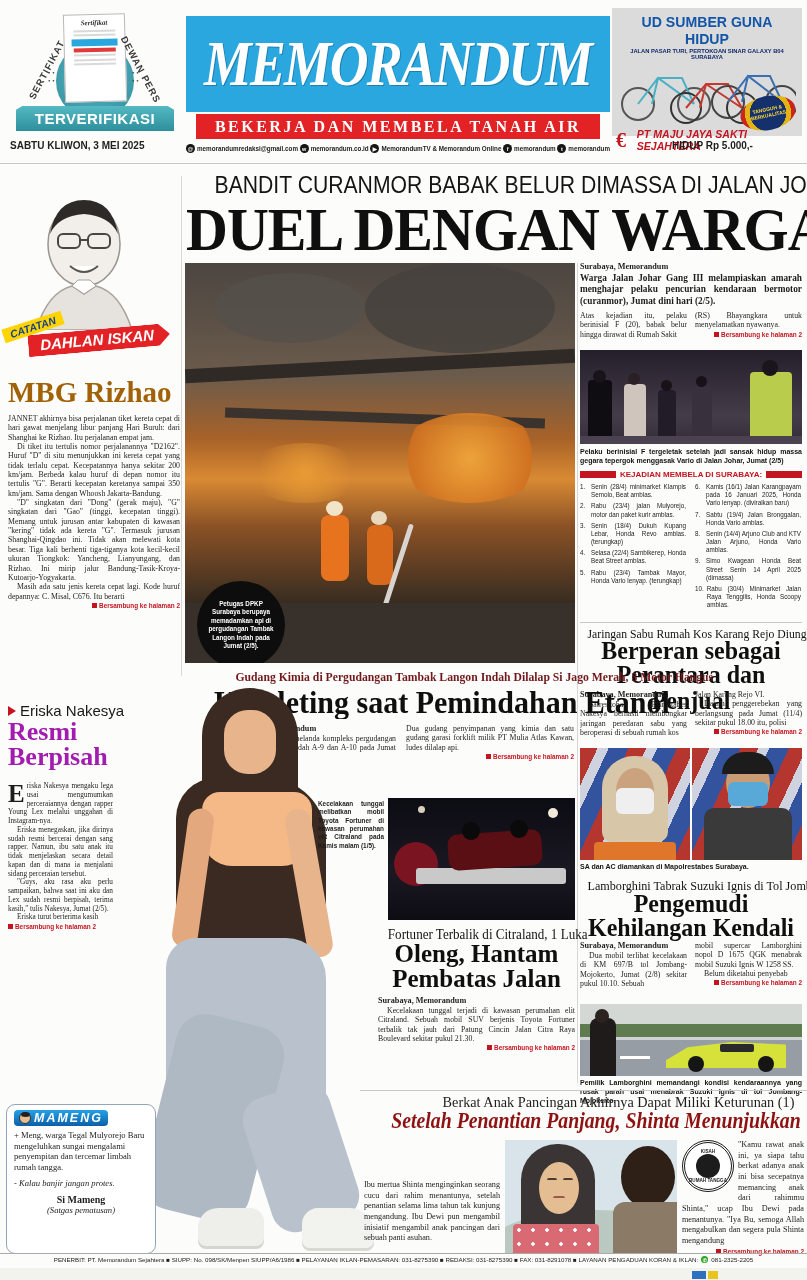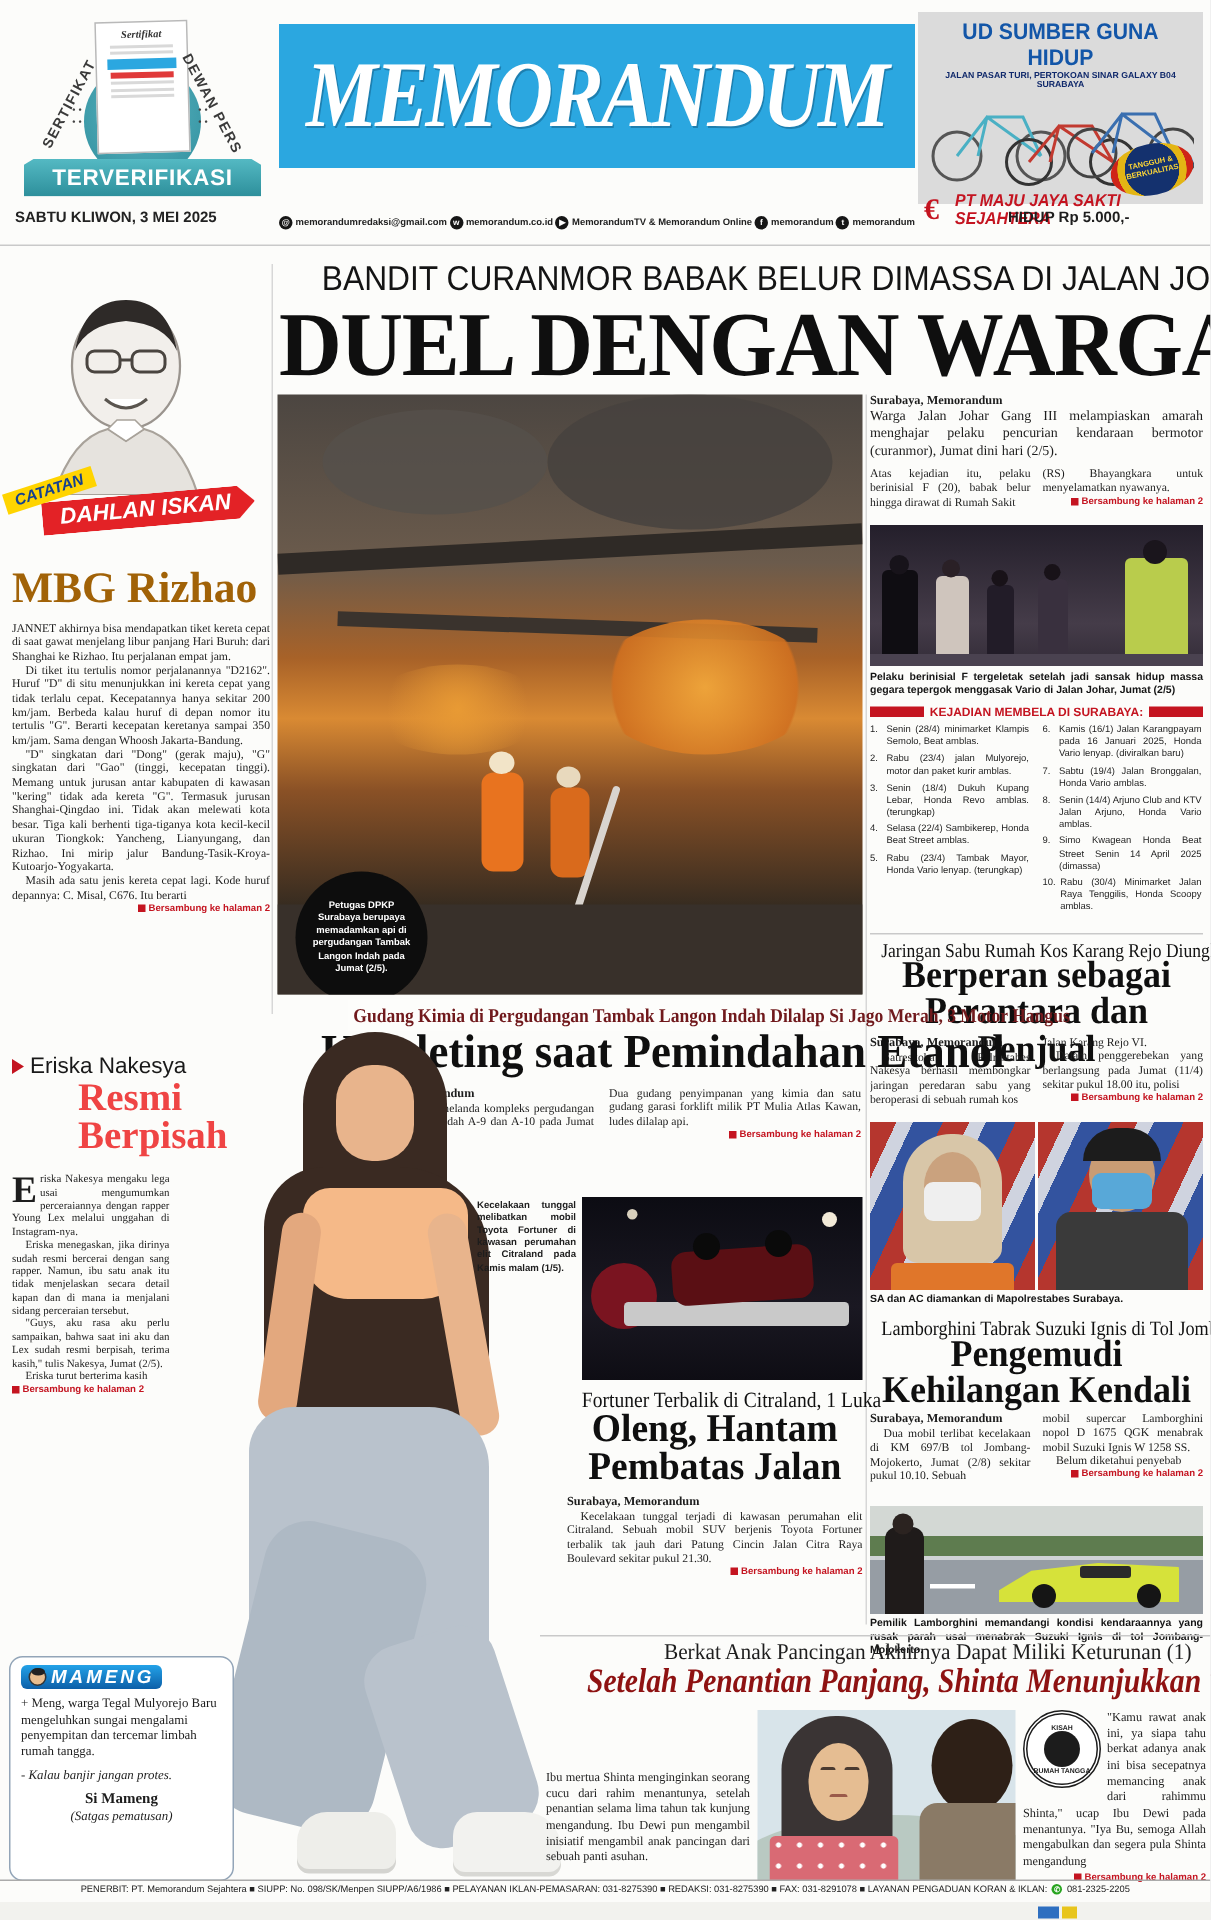--- a/index.html
+++ b/index.html
@@ -63,21 +63,21 @@
 
   .body-txt { font-size:7.8px; line-height:1.2; text-align:justify; }
   .body-txt p { text-indent:9px; }
   .body-txt p.noind { text-indent:0; }
   .story-dateline { font-weight:bold; font-size:8.2px; }
   .cont { display:flex; justify-content:flex-end; align-items:center; gap:2px; margin-top:1px; }
   .cont .sq { width:5px; height:5px; background:#c41420; flex:0 0 auto; }
   .cont .ctxt { color:#c41420; font:bold 6.4px "Liberation Sans",sans-serif; }
 
   .johar-block { left:580px; top:262px; width:222px; }
-  .johar-lead { font-size:9.3px; line-height:1.22; text-align:justify; margin-top:1px; }
+  .johar-lead { font-size:9.3px; line-height:1.22; text-align:justify; margin-top:1px;font-weight:bold; }
   .johar-cols { display:flex; gap:8px; margin-top:4px; }
   .johar-cols > div { width:107px; }
   .photo { position:absolute; overflow:hidden; }
   .johar-photo { left:580px; top:350px; width:222px; height:94px; background:linear-gradient(180deg,#241f2b,#453c49 70%,#332c38); }
   .fig { position:absolute; border-radius:4px 4px 0 0; }
   .head-dot { position:absolute; border-radius:50%; }
   .photo-cap { font:bold 7px "Liberation Sans",sans-serif; line-height:1.25; text-align:justify; color:#141414; }
 
   .curanmor-head { left:580px; top:470px; width:222px; display:flex; align-items:center; gap:4px; }
   .curanmor-head .bar { flex:1; height:7px; background:#c41420; }
@@ -141,21 +141,21 @@
   .catatan { left:2px; top:320px; transform:rotate(-18deg); background:#ffd400; color:#14418f;
              font:italic bold 10.5px "Liberation Sans",sans-serif; padding:1px 7px; z-index:3; }
   .dahlan-ribbon { left:28px; top:329px; transform:rotate(-5deg); background:#e32226; color:#fff;
                    font:italic bold 15px "Liberation Sans",sans-serif; padding:2px 16px 3px 12px;
                    clip-path:polygon(0 0,92% 0,100% 50%,92% 100%,0 100%); z-index:2; }
   .mbg-headline { left:8px; top:376px; font:bold 29px "Liberation Serif",serif; color:#a16207; }
   .mbg-body { left:8px; top:414px; width:172px; height:284px; overflow:hidden; }
   .eriska-head { left:8px; top:702px; display:flex; align-items:center; gap:4px;
                  font:15px "Liberation Sans",sans-serif; color:#191919; }
   .tri { width:0; height:0; border-top:5px solid transparent; border-bottom:5px solid transparent; border-left:8px solid #c41420; }
-  .eriska-headline { left:8px; top:720px; font:bold 26px "Liberation Serif",serif; line-height:.96; color:#ef4444;margin-left:44px; }
+  .eriska-headline { left:8px; top:720px; font:bold 26px "Liberation Serif",serif; line-height:.96; color:#a21caf; }
   .eriska-body { left:8px; top:782px; width:105px; height:316px; overflow:hidden; font-size:7.3px; }
   .dropcap { float:left; font:bold 25px "Liberation Serif",serif; line-height:.8; padding:2px 2px 0 0; }
   .eriska-body .cont { justify-content:flex-start; }
 
   
   .shinta-kicker { left:432px; top:1094px; width:373px; text-align:center; font:15px "Liberation Serif",serif; transform:scaleX(.95); white-space:nowrap; }
   .shinta-headline { left:360px; top:1108px; width:447px; text-align:center; color:#8e1212;
                      font:italic bold 23px "Liberation Serif",serif; transform:scaleX(.86); white-space:nowrap; }
   .shinta-left { left:364px; top:1140px; width:136px; font-size:8.2px; line-height:1.3; text-align:justify;margin-top:40px; }
   .shinta-illus { left:505px; top:1140px; width:172px; height:114px; background:#d8e4ea; overflow:hidden; }
@@ -195,20 +195,21 @@
     <div class="arc-right">DEWAN PERS</div>
     <div class="dots-l">• • • •</div>
     <div class="dots-r">• • • •</div>
     <div class="cert-ribbon">TERVERIFIKASI</div>
   </div>
   <div class="abs dateline-top">SABTU KLIWON, 3 MEI 2025</div>
 
   <div class="abs masthead">
     <div class="masthead-title">MEMORANDUM</div>
   </div>
+  <div class="abs tagline">BEKERJA DAN MEMBELA TANAH AIR</div>
 
   <div class="abs contacts">
     <span class="contact">
         <span class="cicon">@</span>
         <span>memorandumredaksi@gmail.com</span>
       </span>
     <span class="contact">
         <span class="cicon">w</span>
         <span>memorandum.co.id</span>
       </span>
@@ -494,21 +495,21 @@
       <line x1="74" y1="58" x2="82" y2="58" stroke="#4a4540" stroke-width="2"></line>
       <path d="M64 84 Q78 96 92 84" fill="#fff" stroke="#5a554f" stroke-width="2"></path>
       <path d="M30 148 Q42 110 66 104 L78 112 L90 104 Q114 110 126 148 Z" fill="#e6e3de" stroke="#a8a29a" stroke-width="1.5"></path>
       <path d="M66 104 L78 112 L90 104 L84 98 L72 98 Z" fill="#fff" stroke="#a8a29a"></path>
     </svg>
   </div>
   <div class="abs catatan">CATATAN</div>
   <div class="abs dahlan-ribbon">DAHLAN ISKAN</div>
   <div class="abs mbg-headline">MBG Rizhao</div>
   <div class="abs mbg-body body-txt">
-    <p class="noind">JANNET akhirnya bisa mendapatkan tiket kereta cepat di saat gawat menjelang libur panjang Hari Buruh: dari Shanghai ke Rizhao. Itu perjalanan empat jam.</p>
+    <p class="noind">JANNET akhirnya bisa perjalanan tiket kereta cepat di hari gawat menjelang libur panjang Hari Buruh: dari Shanghai ke Rizhao. Itu perjalanan empat jam.</p>
     <p>Di tiket itu tertulis nomor perjalanannya "D2162". Huruf "D" di situ menunjukkan ini kereta cepat yang tidak terlalu cepat. Kecepatannya hanya sekitar 200 km/jam. Berbeda kalau huruf di depan nomor itu tertulis "G". Berarti kecepatan keretanya sampai 350 km/jam. Sama dengan Whoosh Jakarta-Bandung.</p>
     <p>"D" singkatan dari "Dong" (gerak maju), "G" singkatan dari "Gao" (tinggi, kecepatan tinggi). Memang untuk jurusan antar kabupaten di kawasan "kering" tidak ada kereta "G". Termasuk jurusan Shanghai-Qingdao ini. Tidak akan melewati kota besar. Tiga kali berhenti tiga-tiganya kota kecil-kecil ukuran Tiongkok: Yancheng, Lianyungang, dan Rizhao. Ini mirip jalur Bandung-Tasik-Kroya-Kutoarjo-Yogyakarta.</p>
     <p>Masih ada satu jenis kereta cepat lagi. Kode huruf depannya: C. Misal, C676. Itu berarti</p>
     <span class="cont">
         <span class="sq"></span>
         <span class="ctxt">Bersambung ke halaman 2</span>
       </span>
   </div>
 
   <div class="abs eriska-head">

